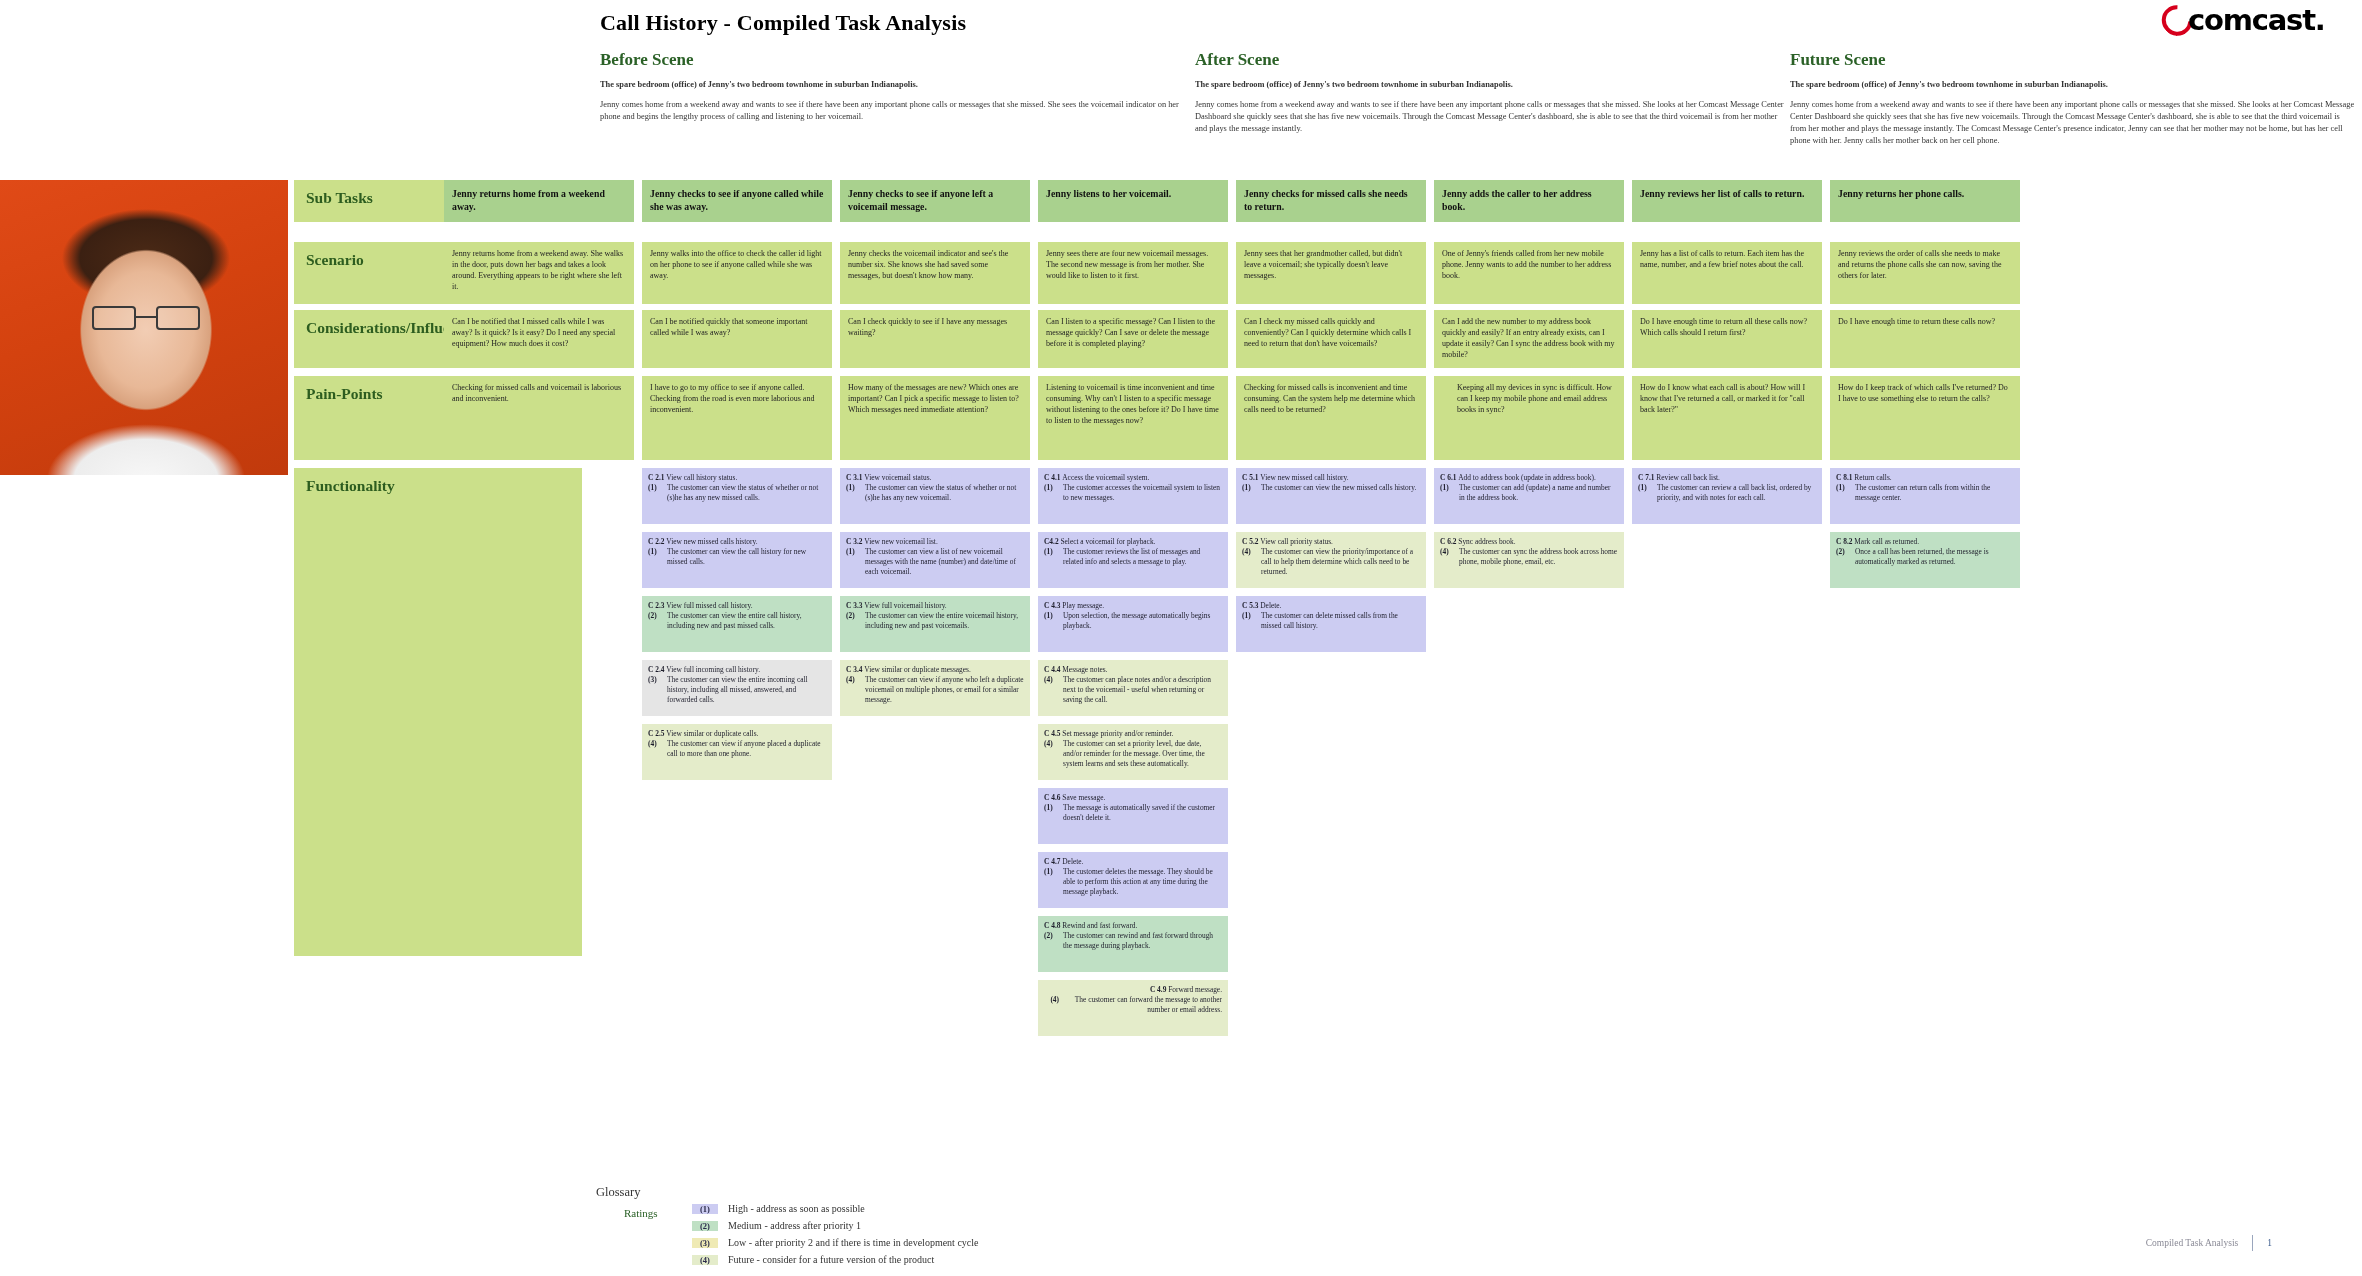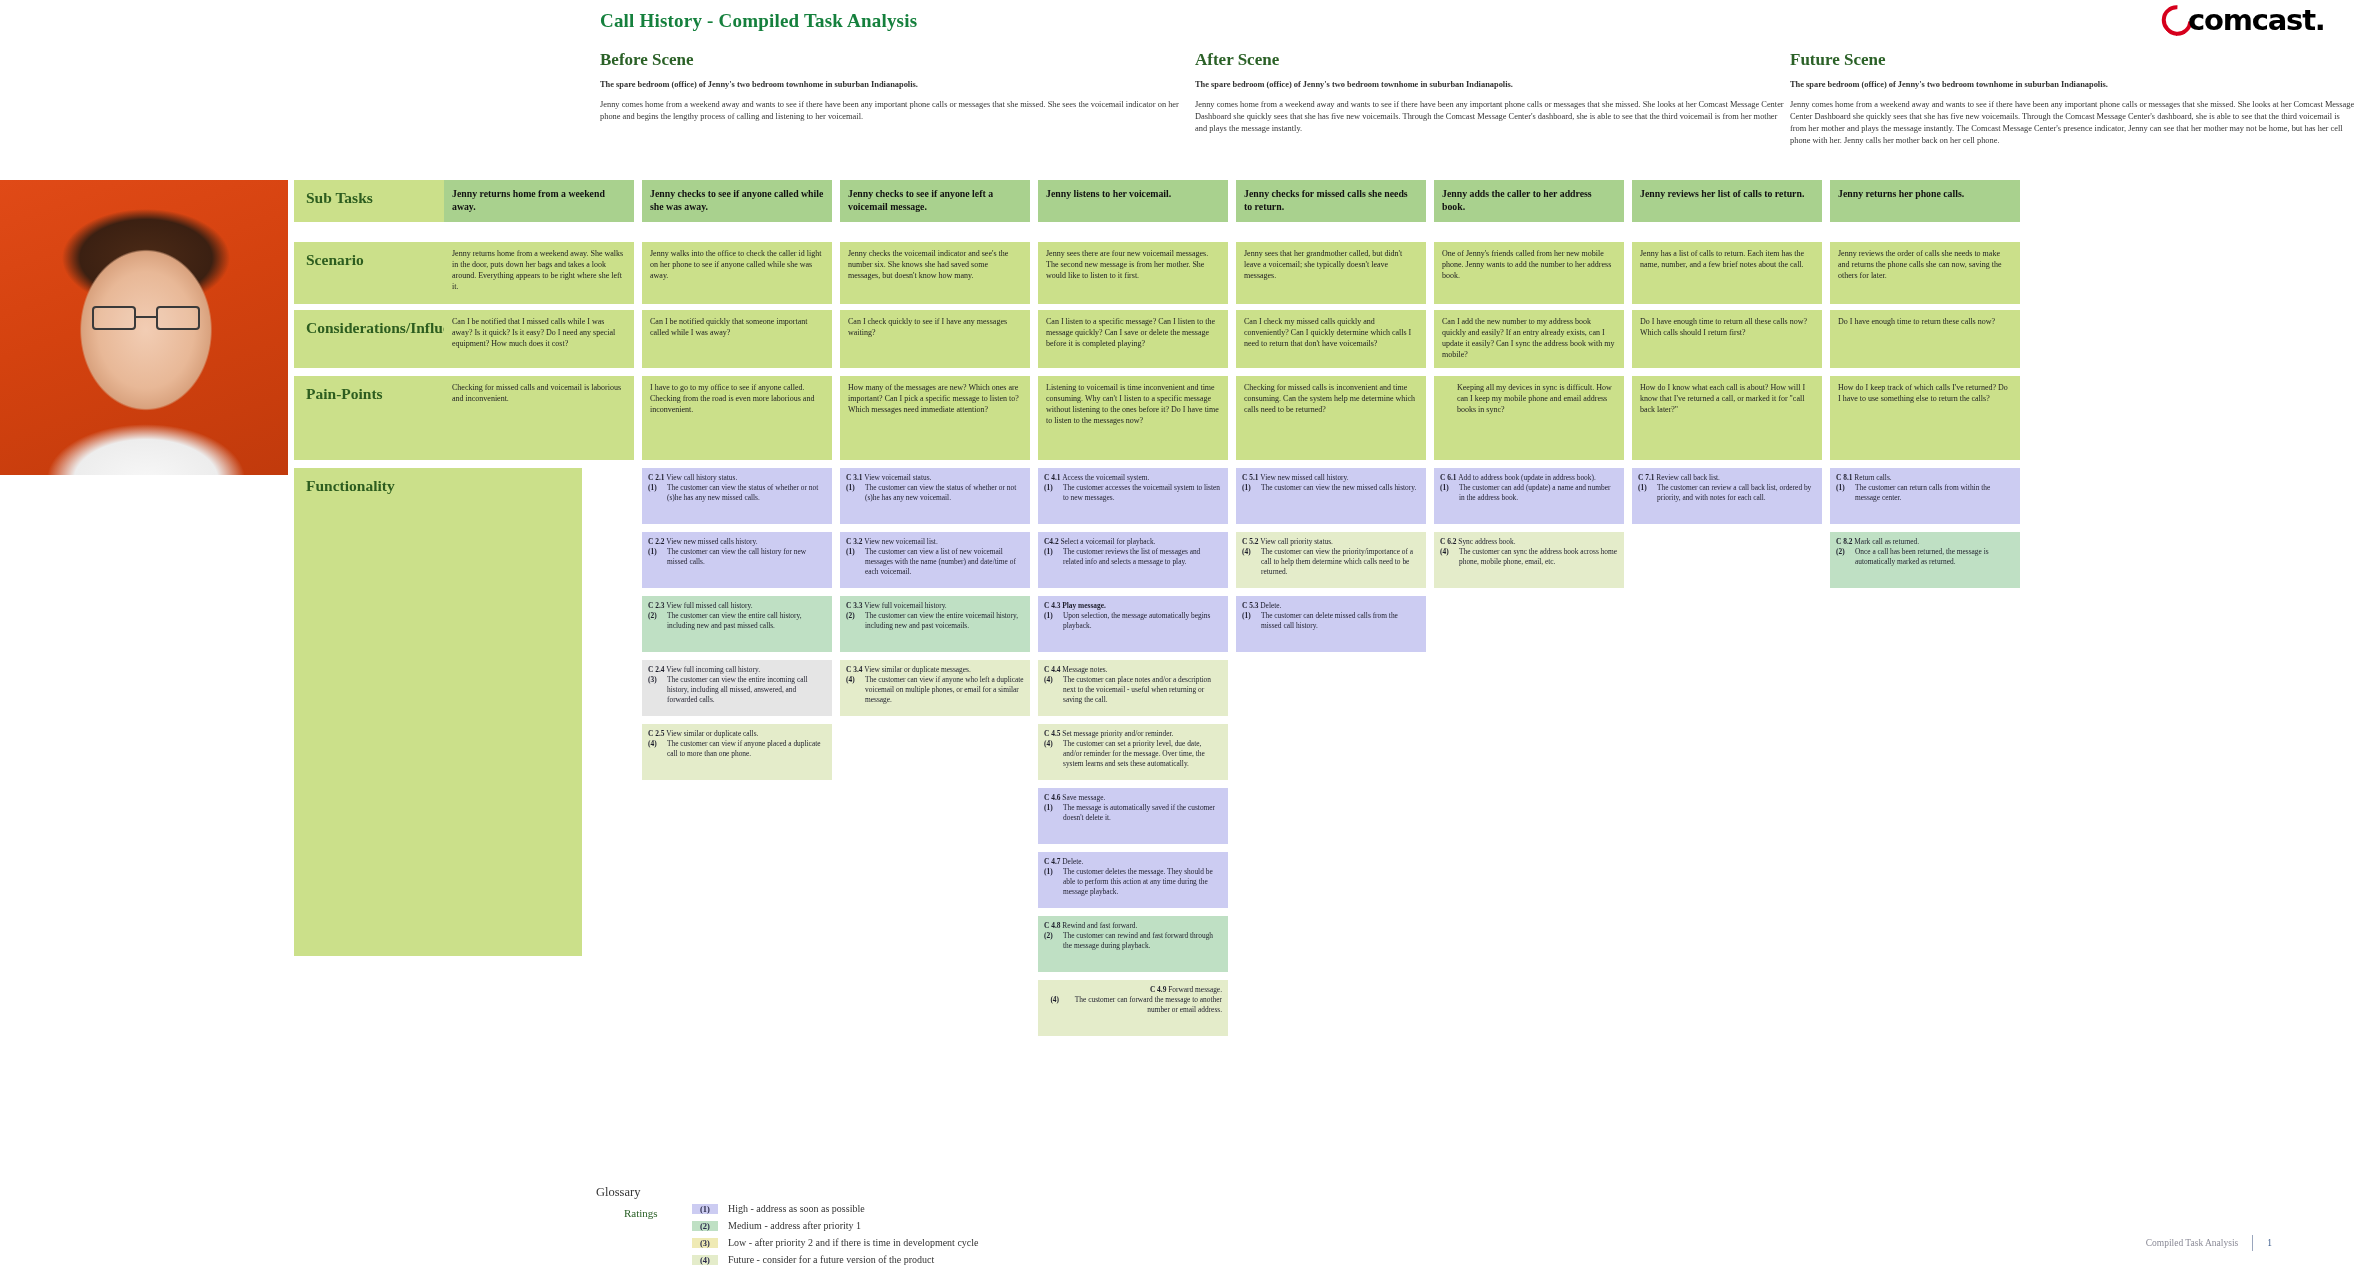--- a/index.html
+++ b/index.html
@@ -8,21 +8,21 @@
     width:2362px; height:1276px;
     background:#ffffff;
     font-family:"Liberation Serif", serif;
     position:relative;
     overflow:hidden;
   }
 
   
   #page-title{
     position:absolute; left:600px; top:10px;
-    font-size:19px; font-weight:bold; color:#15803d;
+    font-size:22px; font-weight:bold; color:#000000;
     letter-spacing:.2px;
   }
   #logo{
     position:absolute; right:8px; top:2px;
     width:210px; height:40px;
   }
   #logo .logo-text{
     position:absolute; left:44px; top:1px;
     font-family:"DejaVu Sans", sans-serif;
     font-size:29px; font-weight:bold; color:#000;
@@ -274,21 +274,21 @@
       </div>
     </div>
     <div class="fcard r1" style="left: 744px; top: 352px; width: 190px; height: 56px;">
       <div class="head"><span class="code">C4.2 </span><span style="font-weight: normal;">Select a voicemail for playback.</span></div>
       <div class="body-row">
         <span class="rating">(1)</span>
         <span class="desc">The customer reviews the list of messages and related info and selects a message to play.</span>
       </div>
     </div>
     <div class="fcard r1" style="left: 744px; top: 416px; width: 190px; height: 56px;">
-      <div class="head"><span class="code">C 4.3 </span><span style="font-weight: bold;">Play message.</span></div>
+      <div class="head"><span class="code">C 4.3 </span><span style="font-weight: normal;">Play message.</span></div>
       <div class="body-row">
         <span class="rating">(1)</span>
         <span class="desc">Upon selection, the message automatically begins playback.</span>
       </div>
     </div>
     <div class="fcard r4" style="left: 744px; top: 480px; width: 190px; height: 56px;">
       <div class="head"><span class="code">C 4.4 </span><span style="font-weight: normal;">Message notes.</span></div>
       <div class="body-row">
         <span class="rating">(4)</span>
         <span class="desc">The customer can place notes and/or a description next to the voicemail - useful when returning or saving the call.</span>

